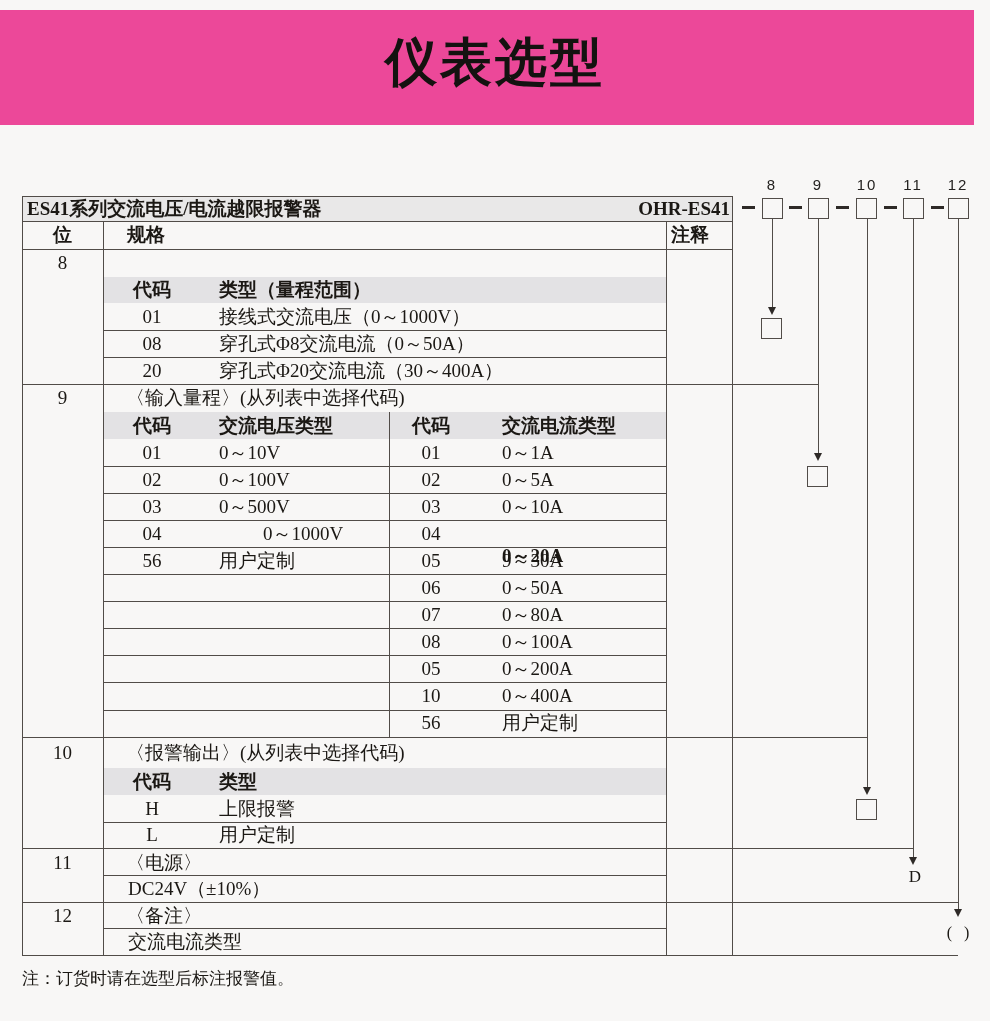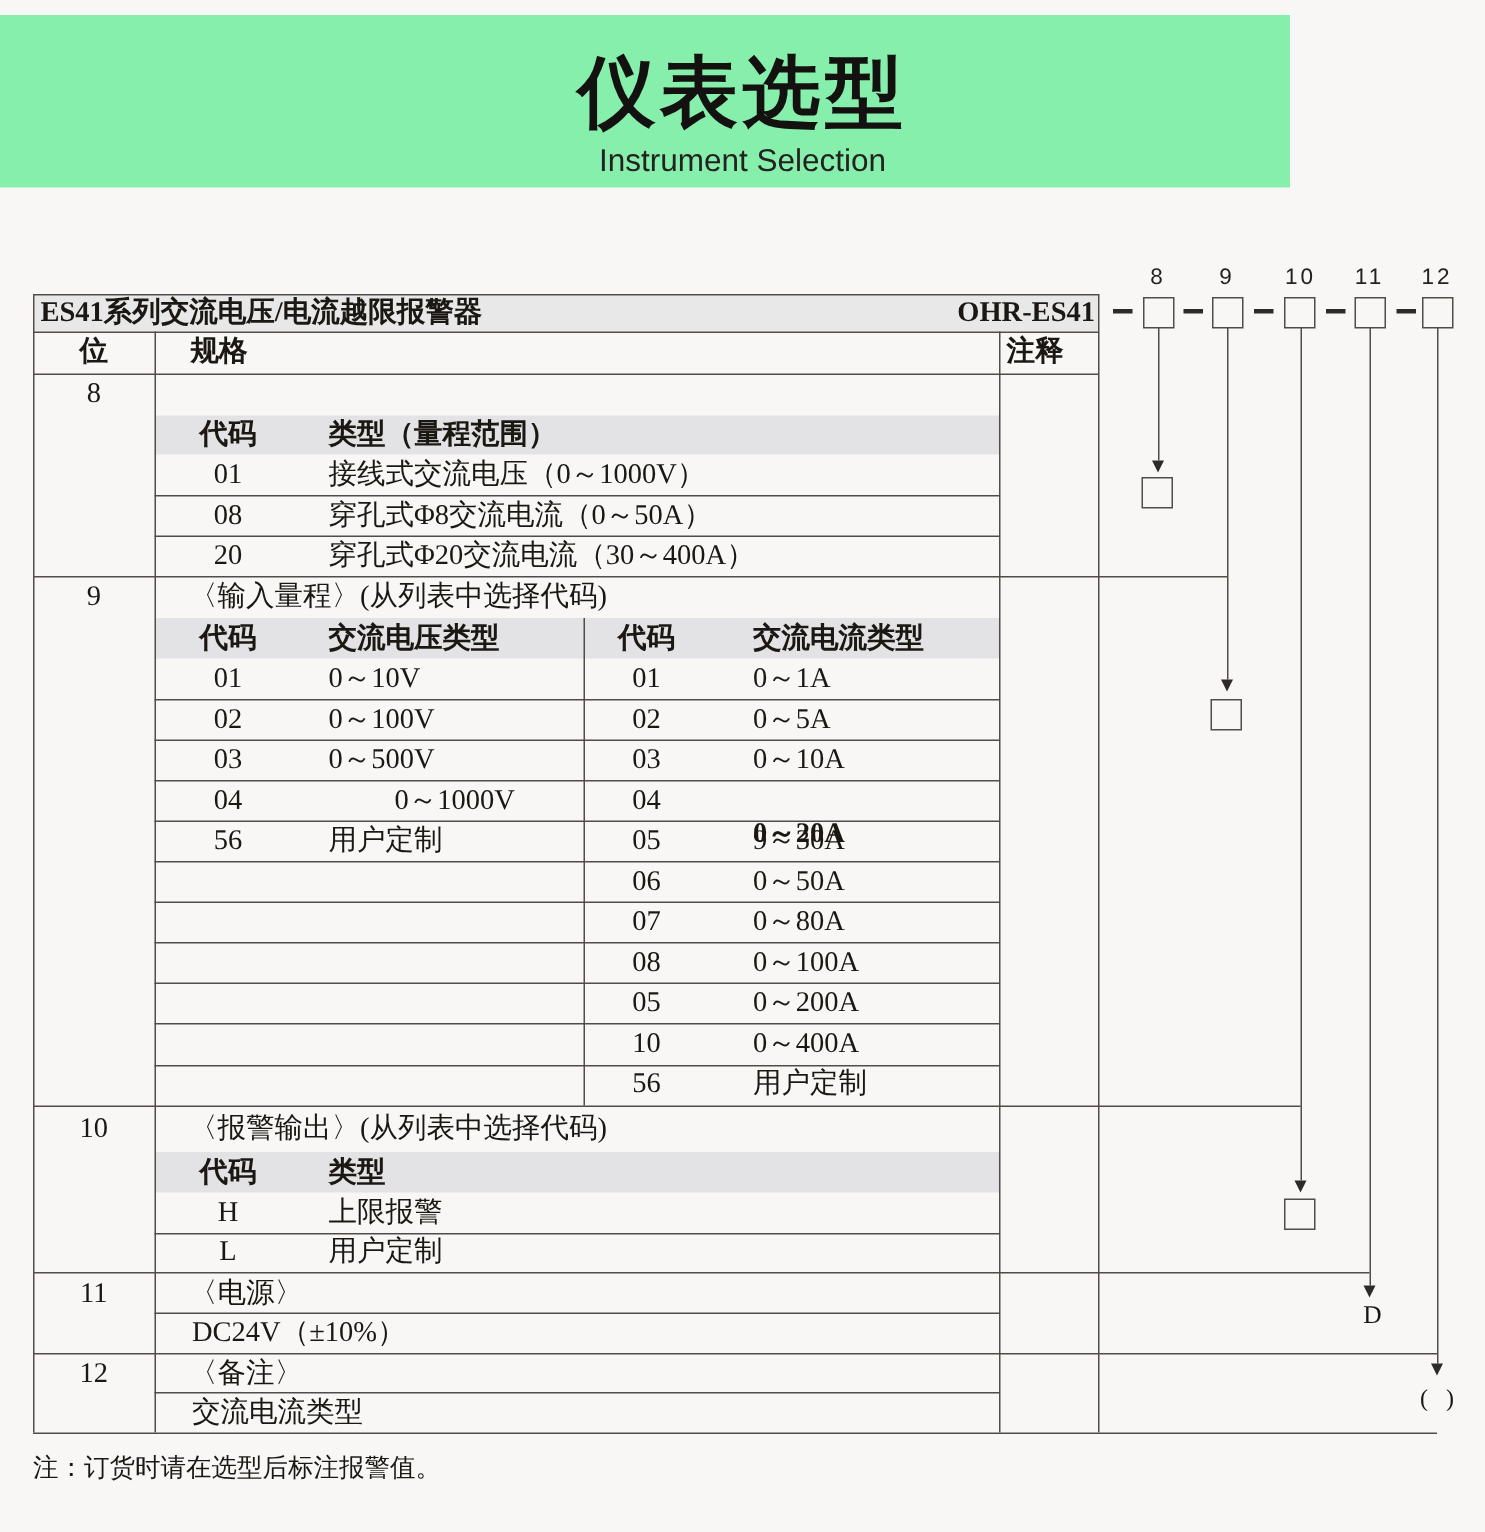--- a/index.html
+++ b/index.html
@@ -1,20 +1,20 @@
 <!DOCTYPE html>
 <html><head>
 <meta charset="utf-8">
 <style>
   :root{ --line:#514c48; --ink:#1b1814; }
   html,body{margin:0;padding:0;}
   body{background:#ffffff;}
   .sheet{position:relative;width:990px;height:1021px;background:#f8f7f6;overflow:hidden;
          font-family:"Liberation Serif","DejaVu Serif",serif;color:var(--ink);}
-  .banner{position:absolute;left:0;top:10px;width:860px;height:115px;background:#86efac;}
+  .banner{position:absolute;left:0;top:10px;width:974px;height:115px;background:#ec4899;}
   .banner-title{position:absolute;left:0;top:24px;width:990px;text-align:center;
     font-family:"Liberation Sans","DejaVu Sans",sans-serif;font-weight:900;font-size:52px;line-height:56px;
     letter-spacing:3px;color:#141210;}
   .banner-sub{position:absolute;left:0;top:86px;width:990px;text-align:center;
     font-family:"Liberation Sans","DejaVu Sans",sans-serif;font-size:21px;line-height:24px;color:#242220;}
   .fill{position:absolute;}
   .hl{position:absolute;height:1px;background:var(--line);}
   .vl{position:absolute;width:1px;background:var(--line);}
   .cell{position:absolute;font-size:19px;line-height:24px;white-space:nowrap;color:var(--ink);}
   .ctr{text-align:center;}
@@ -27,21 +27,20 @@
     font-family:"Liberation Sans","DejaVu Sans",sans-serif;letter-spacing:2px;color:#242220;}
   .note{position:absolute;left:22px;top:968px;font-size:17px;line-height:22px;color:var(--ink);}
 </style>
 </head>
 <body>
 
 <div class="sheet">
 
   <div class="banner">
     <div class="banner-title">仪表选型</div>
-    <div class="banner-sub">Instrument Selection</div>
   </div>
 
   <div class="fill" style="left:23px;top:197px;width:709px;height:24px;background:#e9e8e8;"></div>
   <div class="fill" style="left:104px;top:277px;width:562px;height:26px;background:#e3e2e4;"></div>
   <div class="fill" style="left:104px;top:412px;width:562px;height:27px;background:#e3e2e4;"></div>
   <div class="fill" style="left:104px;top:768px;width:562px;height:27px;background:#e3e2e4;"></div>
 
   <div class="hl" style="left:22px;top:196px;width:710px;"></div>
   <div class="hl" style="left:22px;top:221px;width:710px;"></div>
   <div class="hl" style="left:22px;top:249px;width:710px;"></div>

